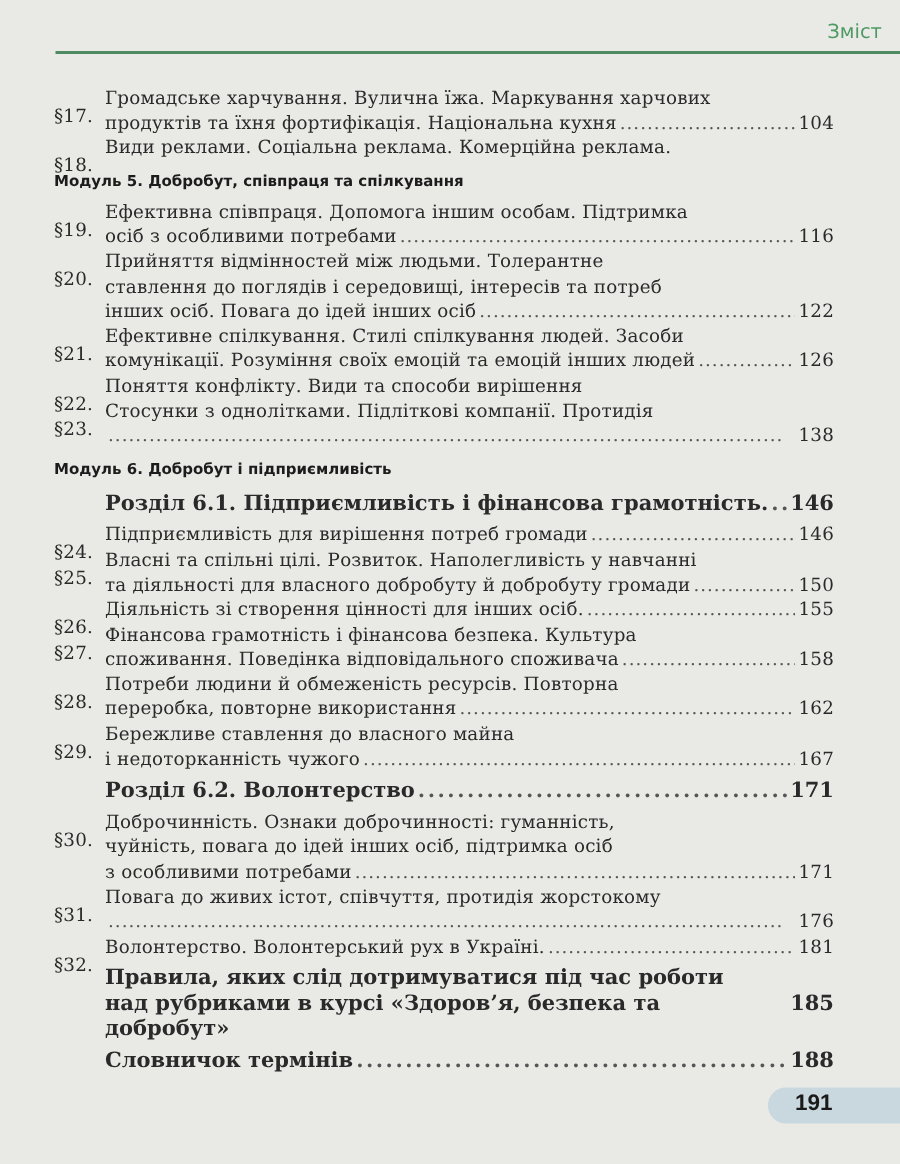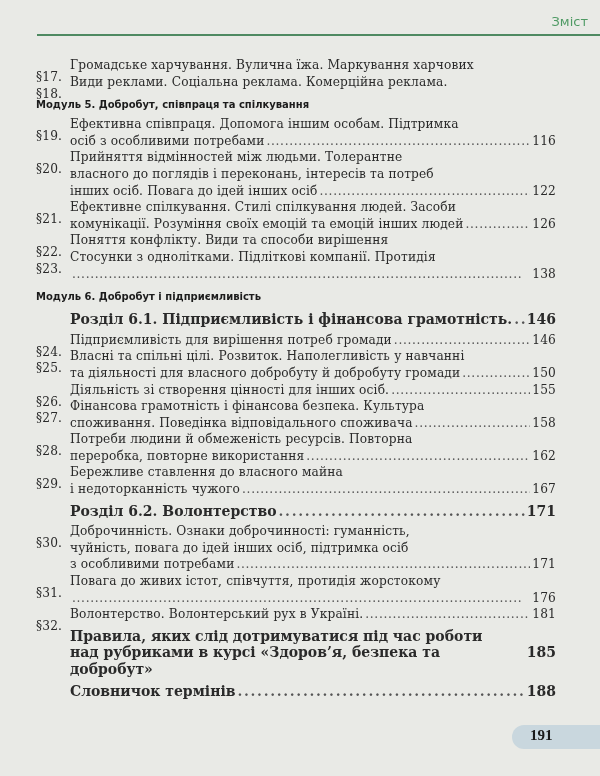--- a/index.html
+++ b/index.html
@@ -54,36 +54,41 @@
       position: relative; font-size: 14px; line-height: 16.6px;
       font-weight: bold; padding-left: 34px; margin: 5px 0 4px 0;
     }
     .subsection .line.last { display: flex; align-items: baseline; }
     .footer-page {
       position: absolute; left: 512px; top: 725px; width: 88px; height: 24px;
       background: #c9d7de; border-radius: 12px 0 0 12px;
     }
     .footer-page span {
       position: absolute; left: 18px; top: 2px;
-      font-family: Liberation Serif, serif;
+      font-family: Liberation Sans, sans-serif;
       font-weight: bold; font-size: 15px; color: #1a1a1a;
     }
   </style>
 </head>
 <body>
 
 <div class="page-header">
   <span class="section-label">Зміст</span>
 </div>
 
 <div class="toc">
 
   <div class="entry">
     <span class="num">§17.</span>
     <span class="line">Громадське харчування. Вулична їжа. Маркування харчових</span>
+    <span class="line last">
+        <span class="txt">продуктів та їхня фортифікація. Національна кухня</span>
+        <span class="leader"></span>
+        <span class="page">104</span>
+      </span>
   </div>
 
   <div class="entry">
     <span class="num">§18.</span>
     <span class="line">Види реклами. Соціальна реклама. Комерційна реклама.</span>
   </div>
 
   <div class="module">Модуль 5. Добробут, співпраця та спілкування</div>
 
   <div class="entry">
@@ -92,21 +97,21 @@
     <span class="line last">
         <span class="txt">осіб з особливими потребами</span>
         <span class="leader"></span>
         <span class="page">116</span>
       </span>
   </div>
 
   <div class="entry">
     <span class="num">§20.</span>
     <span class="line">Прийняття відмінностей між людьми. Толерантне</span>
-    <span class="line">власного до поглядів і переконань, інтересів та потреб</span>
+    <span class="line">ставлення до поглядів і середовищі, інтересів та потреб</span>
     <span class="line last">
         <span class="txt">інших осіб. Повага до ідей інших осіб</span>
         <span class="leader"></span>
         <span class="page">122</span>
       </span>
   </div>
 
   <div class="entry">
     <span class="num">§21.</span>
     <span class="line">Ефективне спілкування. Стилі спілкування людей. Засоби</span>

